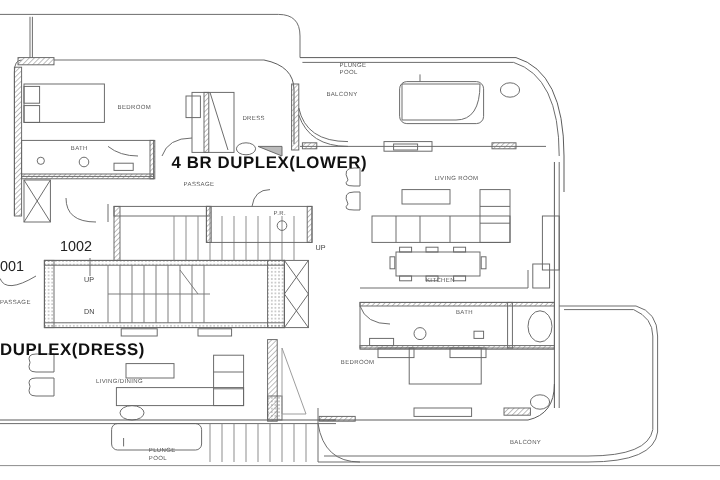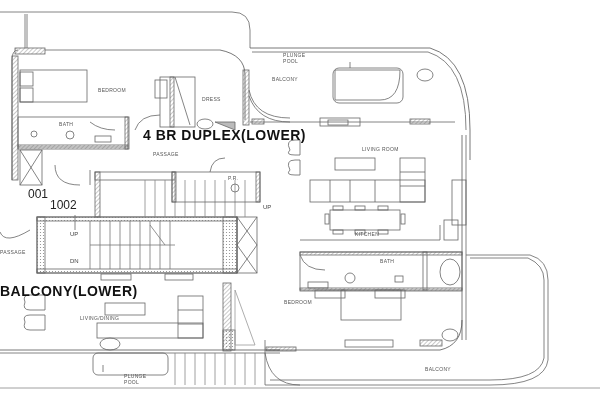--- a/index.html
+++ b/index.html
@@ -201,22 +201,22 @@
     </g>
     <rect x="93" y="353" width="75" height="22" rx="5"></rect>
     <path d="M103 365 L103 372"></path>
     <path d="M0 388 L600 388" stroke="#888"></path>
     <path d="M265 353 Q270 385 300 385"></path>
   </g>
 </svg>
 
 <div class="big" style="left:143px;top:128px;text-align:right;">4 BR DUPLEX(LOWER)</div>
 <div class="num" style="left:50px;top:199px;">1002</div>
-<div class="num" style="left:0px;top:188px;padding-left:28px;">001</div>
-<div class="big" style="left:0px;top:284px;">BALCONY(LOWER)</div>
+<div class="num" style="left:0px;top:216px;">001</div>
+<div class="big" style="left:0px;top:284px;">DUPLEX(DRESS)</div>
 
 <div class="lbl" style="left:98px;top:88px;">BEDROOM</div>
 <div class="lbl" style="left:202px;top:97px;">DRESS</div>
 <div class="lbl" style="left:59px;top:122px;">BATH</div>
 <div class="lbl" style="left:153px;top:152px;">PASSAGE</div>
 <div class="lbl" style="left:283px;top:53px;white-space:pre;line-height:1.1;">PLUNGE
 POOL</div>
 <div class="lbl" style="left:272px;top:77px;">BALCONY</div>
 <div class="lbl" style="left:362px;top:147px;">LIVING ROOM</div>
 <div class="lbl" style="left:355px;top:232px;">KITCHEN</div>

